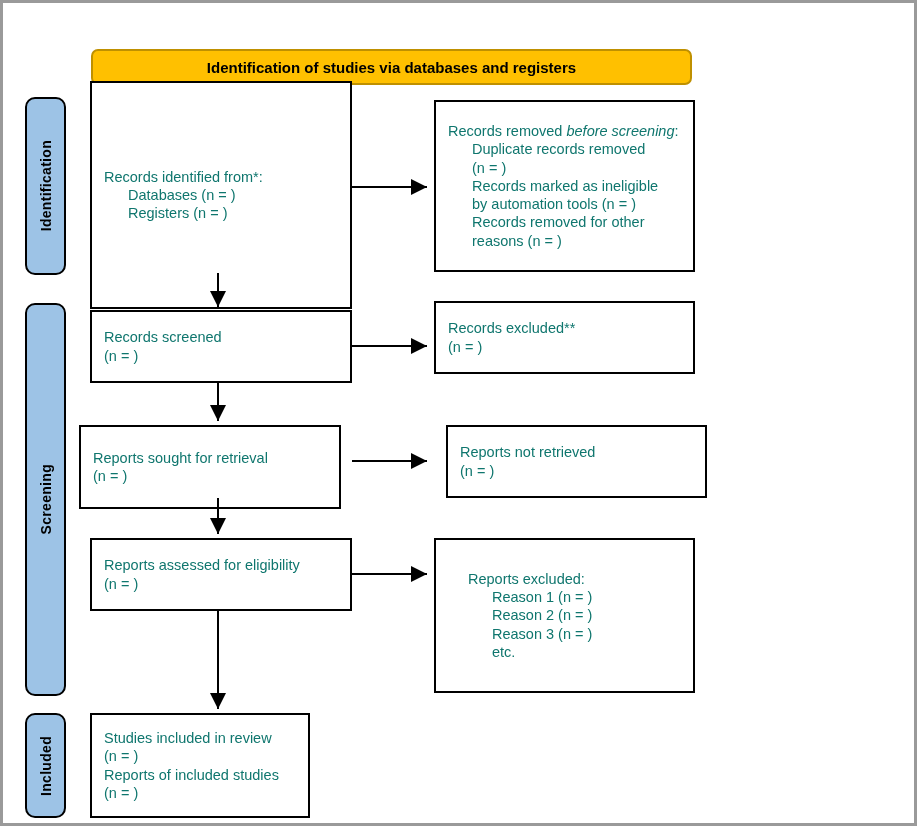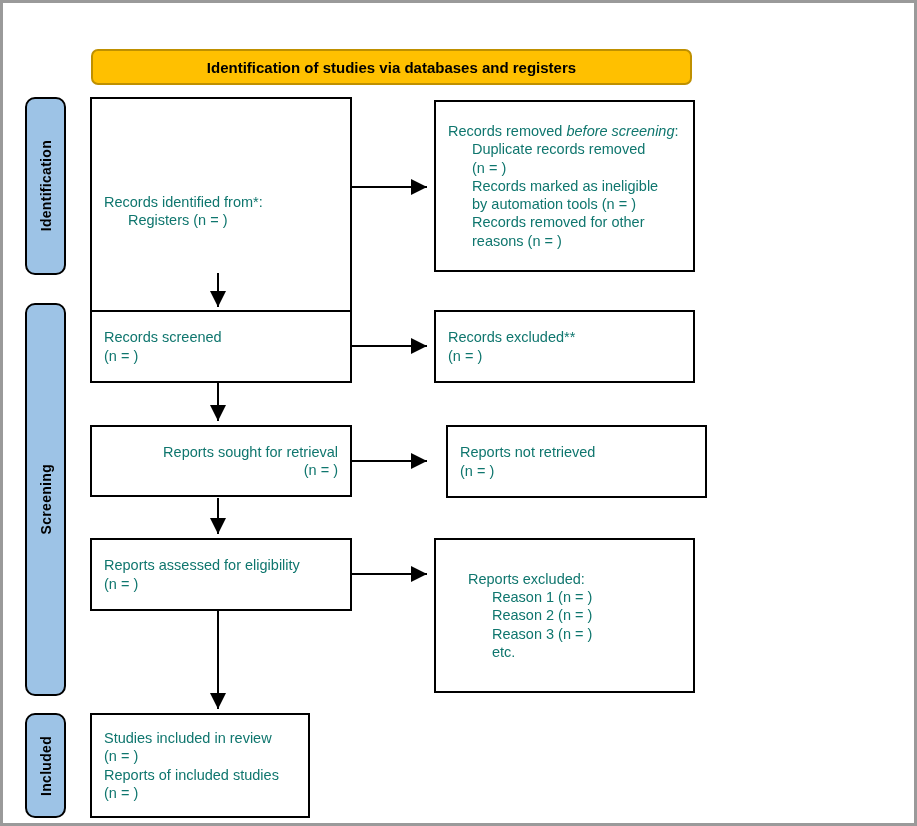--- a/index.html
+++ b/index.html
@@ -89,28 +89,28 @@
     line-height: 1.26;
   }
   .flow-box .line { white-space: nowrap; }
   .flow-box .indent { padding-left: 24px; }
   .flow-box .hang {
     padding-left: 24px;
     text-indent: 0;
   }
   .flow-box i { font-style: italic; }
   
-  #box-identified   { left: 87px; top: 94px;  width: 262px; height: 228px; }
+  #box-identified   { left: 87px; top: 78px;  width: 262px; height: 228px; }
   #box-screened     { left: 87px; top: 307px; width: 262px; height: 73px; }
-  #box-sought       { left: 87px; top: 422px; width: 262px; height: 72px; text-align: right; }
+  #box-sought       { left: 76px; top: 422px; width: 262px; height: 84px; }
   #box-assessed     { left: 87px; top: 535px; width: 262px; height: 73px; }
   #box-included     { left: 87px; top: 710px; width: 220px; height: 105px; }
   
   #box-removed      { left: 431px; top: 97px;  width: 261px; height: 172px; }
-  #box-excluded-rec { left: 431px; top: 307px; width: 261px; height: 73px; }
+  #box-excluded-rec { left: 431px; top: 298px; width: 261px; height: 73px; }
   #box-notretrieved { left: 431px; top: 422px; width: 261px; height: 73px; margin-left: 12px; }
   #box-excluded-rep { left: 431px; top: 535px; width: 261px; height: 155px; padding-left: 32px; }
   
   .conn { position: absolute; }
 </style>
 </head>
 <body>
 
 <div id="page">
 
@@ -124,20 +124,21 @@
   </div>
   <div class="stage-bar" id="stage-screening">
     <span>Screening</span>
   </div>
   <div class="stage-bar" id="stage-included">
     <span>Included</span>
   </div>
 
   <div class="flow-box" id="box-identified">
     <div class="line">Records identified from*:</div>
+    <div class="line indent">Databases (n = )</div>
     <div class="line indent">Registers (n = )</div>
   </div>
 
   <div class="flow-box" id="box-removed">
     <div class="line"><span>Records removed </span><i>before screening</i><span>:</span></div>
     <div class="line hang">Duplicate records removed</div>
     <div class="line hang">(n = )</div>
     <div class="line hang">Records marked as ineligible</div>
     <div class="line hang">by automation tools (n = )</div>
     <div class="line hang">Records removed for other</div>

